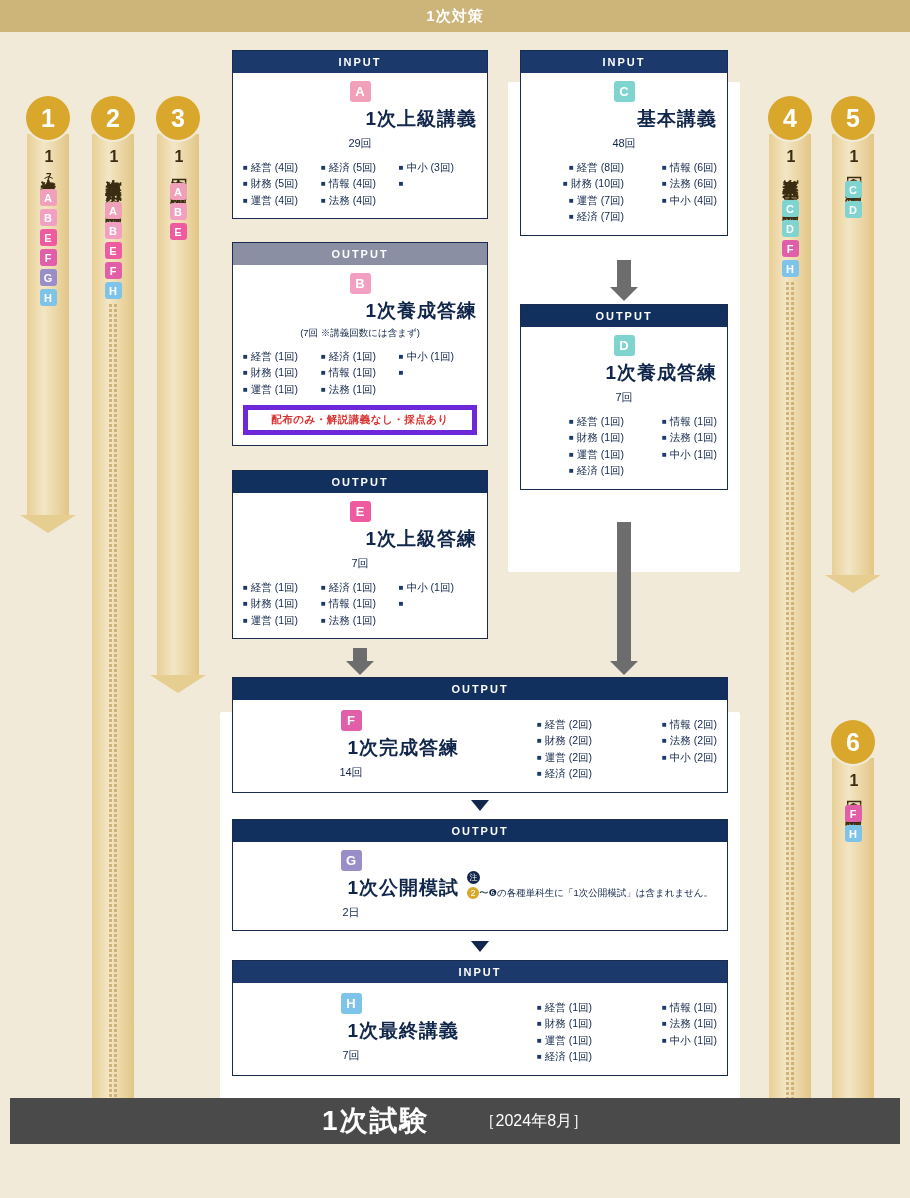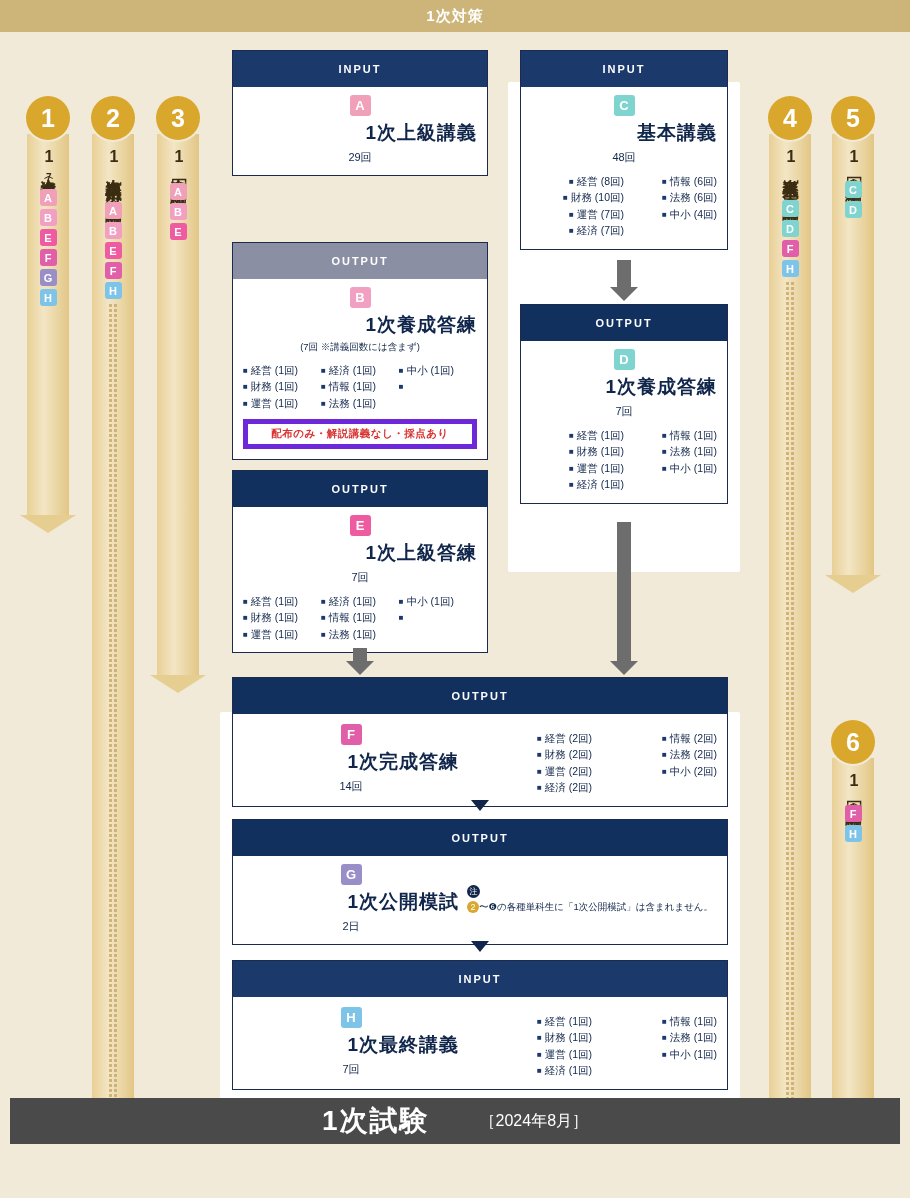--- a/index.html
+++ b/index.html
@@ -94,21 +94,21 @@
     border-radius: 2px;
   }
 
   
   .card {
     position: absolute;
     background: #fff;
     border: 1px solid #1b2b50;
   }
   .card .hdr {
-    height: 36px;
+    height: 22px;
     display:flex; align-items:center; justify-content:center;
     font-size: 11px; font-weight: bold; letter-spacing: 2px;
     color: #fff;
   }
   .hdr.input  { background: #1b3a6b; }
   .hdr.output { background: #12305e; }
   .hdr.output-grey { background: #8b8fa3; }
   .card .inner { padding: 8px 10px 10px; }
   .badge-row { display:flex; justify-content:center; margin-bottom: 4px; }
   .ctitle {
@@ -298,20 +298,30 @@
   </div>
 
   <div class="card" style="left:232px; top:18px; width:256px;">
     <div class="hdr input">INPUT</div>
     <div class="inner">
       <div class="badge-row">
           <div class="chip A big">A</div>
         </div>
       <div class="ctitle">1次上級講義</div>
       <div class="ccount">29回</div>
+      <div class="subjects cols3">
+        <span class="sq">経営 (4回)</span>
+        <span class="sq">経済 (5回)</span>
+        <span class="sq">中小 (3回)</span>
+        <span class="sq">財務 (5回)</span>
+        <span class="sq">情報 (4回)</span>
+        <span class="sq"></span>
+        <span class="sq">運営 (4回)</span>
+        <span class="sq">法務 (4回)</span>
+      </div>
     </div>
   </div>
 
   <div class="card" style="left:232px; top:210px; width:256px;">
     <div class="hdr output-grey">OUTPUT</div>
     <div class="inner">
       <div class="badge-row">
           <div class="chip B big">B</div>
         </div>
       <div class="ctitle">1次養成答練</div>

